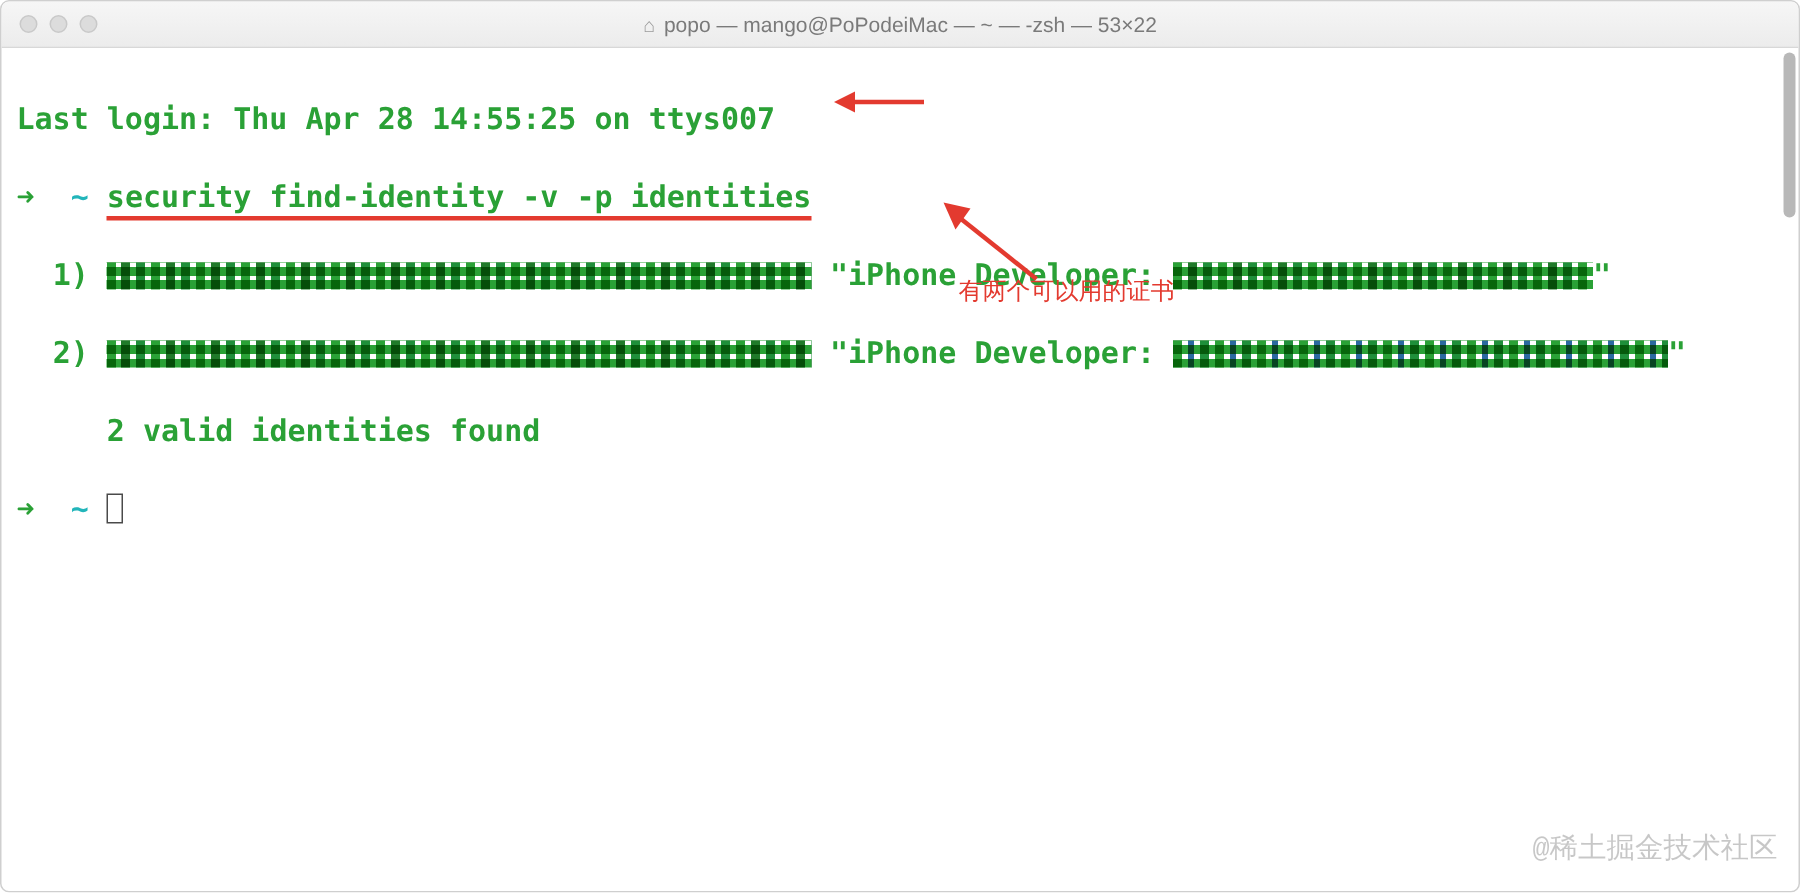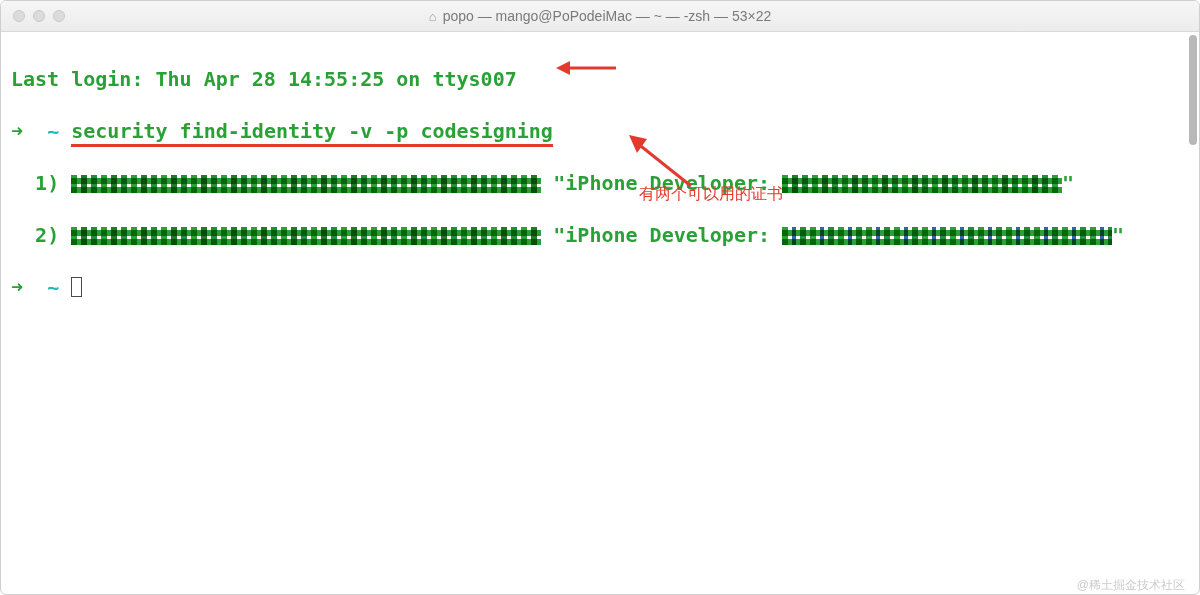--- a/index.html
+++ b/index.html
@@ -142,23 +142,23 @@
   }
   .arrow {
     position: absolute;
     color: #e33a2f;
   }
   .arrow svg { display: block; }
 
   .watermark {
     position: absolute;
     right: 14px;
-    bottom: 0;
-    font-family: Liberation Sans, sans-serif;
-    font-size: 12px;
+    bottom: 16px;
+    font-family: Liberation Mono, monospace;
+    font-size: 19px;
     color: rgba(0,0,0,0.22);
   }
 
   .scrollbar {
     position: absolute;
     right: 2px;
     top: 34px;
     width: 8px;
     height: 110px;
     background: rgba(0,0,0,0.28);
@@ -177,23 +177,24 @@
       <span class="dot"></span>
     </div>
     <div class="title-center">
       <span class="home-icon">⌂</span>
       <span>popo — mango@PoPodeiMac — ~ — -zsh — 53×22</span>
     </div>
   </div>
 
   <div class="term">
 <span class="line output">Last login: Thu Apr 28 14:55:25 on ttys007</span>
-<span class="line"><span class="prompt-arrow">➜</span>  <span class="tilde">~</span> <span class="command underline-red">security find-identity -v -p codesigning</span></span>
+<span class="line"><span class="prompt-arrow">➜</span>  <span class="tilde">~</span> <span class="command underline-red">security find-identity -v -p identities</span></span>
 <span class="line">  <span class="result-text">1)</span> <span class="pixelated" style="width:470px"></span> <span class="result-text">"iPhone Developer:</span> <span class="pixelated" style="width:280px"></span><span class="result-text">"</span></span>
 <span class="line">  <span class="result-text">2)</span> <span class="pixelated" style="width:470px"></span> <span class="result-text">"iPhone Developer:</span> <span class="pixelated blue-tint" style="width:330px"></span><span class="result-text">"</span></span>
+<span class="line result-text">     <span>2 valid identities found</span></span>
 <span class="line"><span class="prompt-arrow">➜</span>  <span class="tilde">~</span> <span class="cursor-box"></span></span>
   </div>
 
   <div class="scrollbar"></div>
 
   <div class="annot-layer">
 
     <div class="arrow" style="left:555px; top:56px;">
       <svg width="60" height="22" viewBox="0 0 60 22">
         <line x1="60" y1="11" x2="10" y2="11" stroke="#e33a2f" stroke-width="3"></line>

